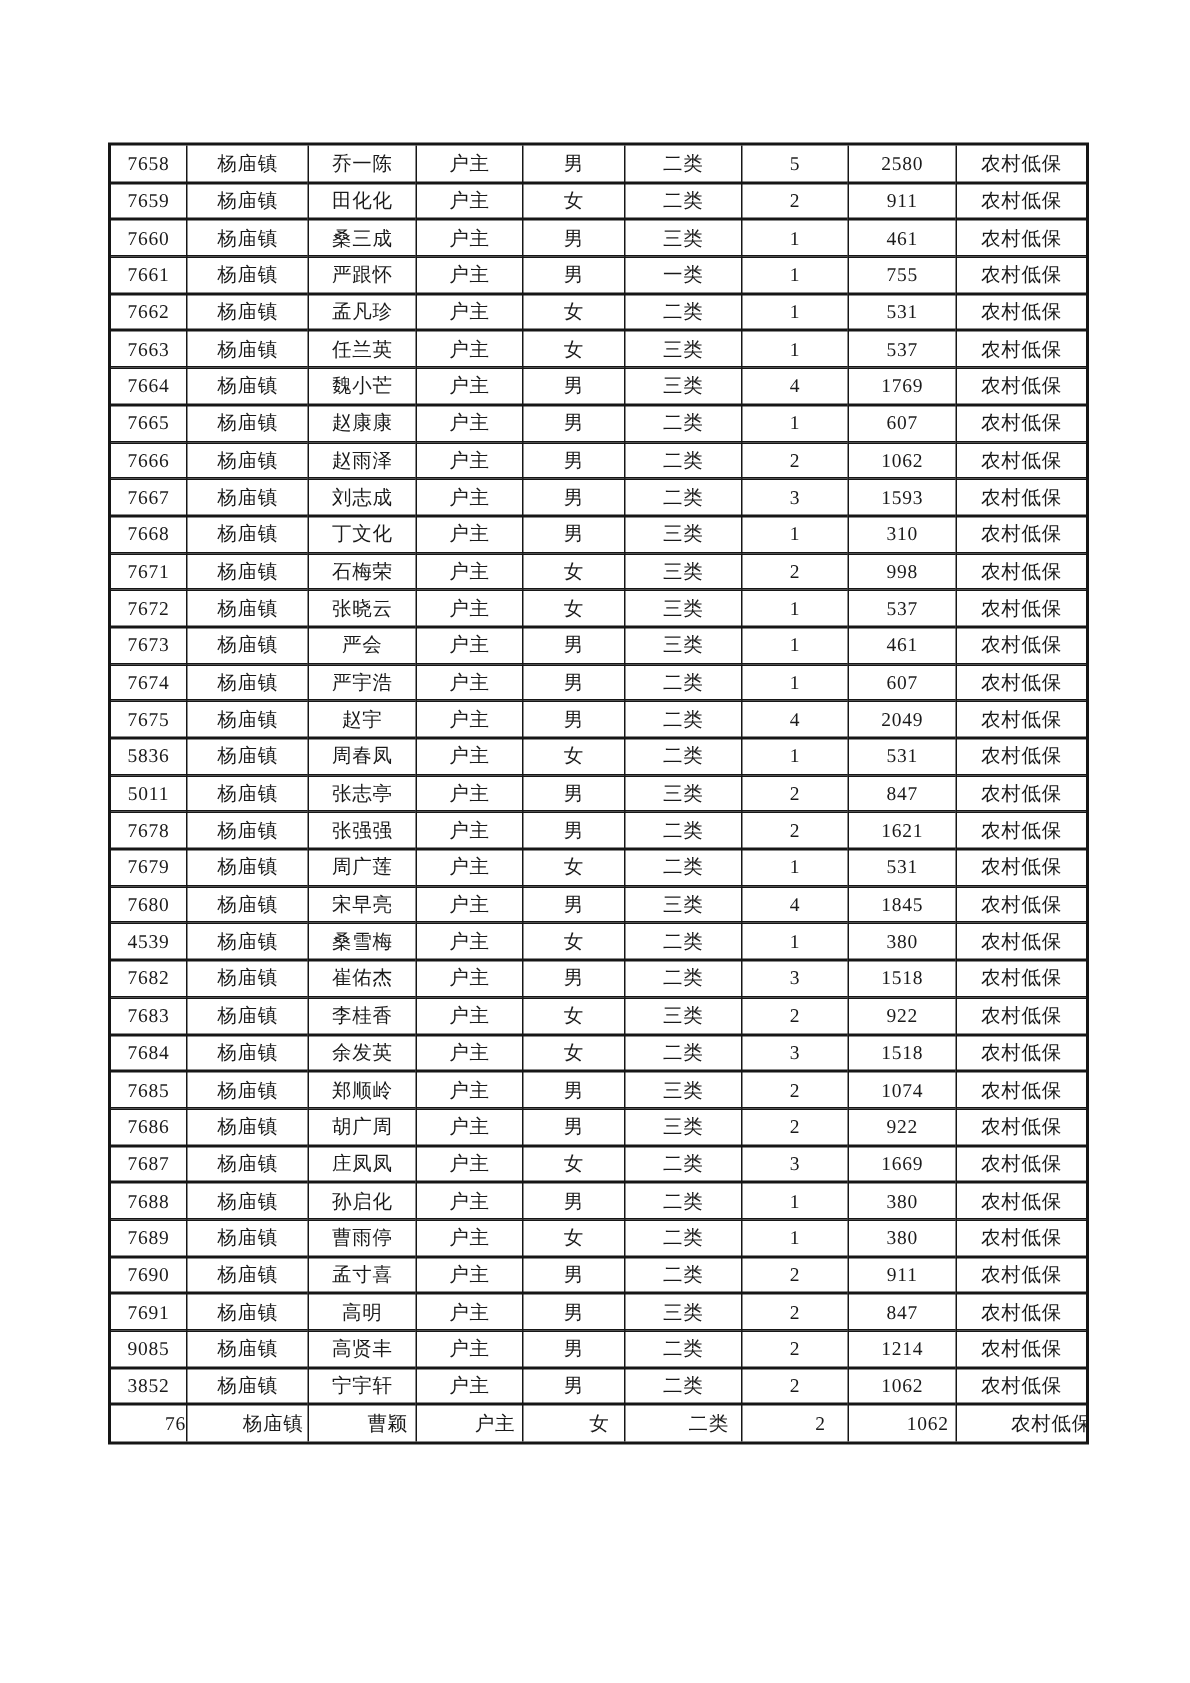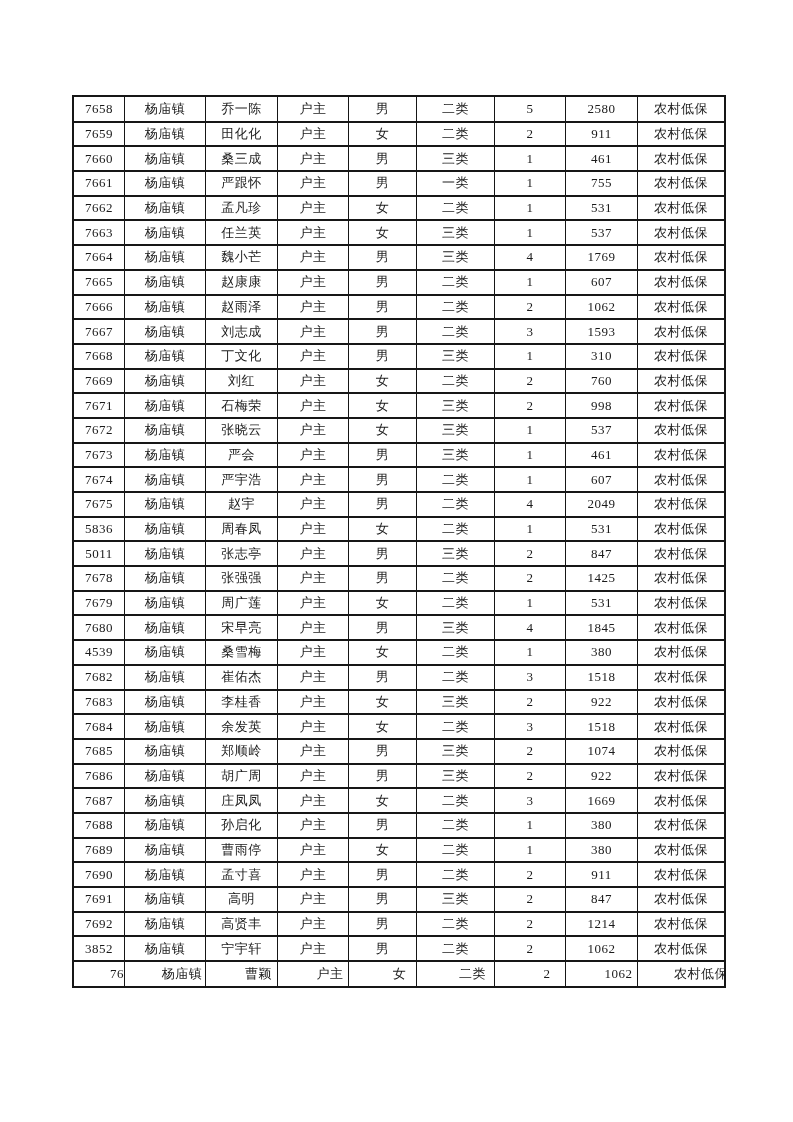--- a/index.html
+++ b/index.html
@@ -190,31 +190,20 @@
     <td>杨庙镇</td>
     <td>丁文化</td>
     <td>户主</td>
     <td>男</td>
     <td>三类</td>
     <td>1</td>
     <td>310</td>
     <td>农村低保</td>
   </tr>
         <tr>
-    <td>7669</td>
-    <td>杨庙镇</td>
-    <td>刘红</td>
-    <td>户主</td>
-    <td>女</td>
-    <td>二类</td>
-    <td>2</td>
-    <td>760</td>
-    <td>农村低保</td>
-  </tr>
-        <tr>
     <td>7671</td>
     <td>杨庙镇</td>
     <td>石梅荣</td>
     <td>户主</td>
     <td>女</td>
     <td>三类</td>
     <td>2</td>
     <td>998</td>
     <td>农村低保</td>
   </tr>
@@ -285,21 +274,21 @@
     <td>农村低保</td>
   </tr>
         <tr>
     <td>7678</td>
     <td>杨庙镇</td>
     <td>张强强</td>
     <td>户主</td>
     <td>男</td>
     <td>二类</td>
     <td>2</td>
-    <td>1425</td>
+    <td>1621</td>
     <td>农村低保</td>
   </tr>
         <tr>
     <td>7679</td>
     <td>杨庙镇</td>
     <td>周广莲</td>
     <td>户主</td>
     <td>女</td>
     <td>二类</td>
     <td>1</td>
@@ -432,21 +421,21 @@
     <td>杨庙镇</td>
     <td>高明</td>
     <td>户主</td>
     <td>男</td>
     <td>三类</td>
     <td>2</td>
     <td>847</td>
     <td>农村低保</td>
   </tr>
         <tr>
-    <td>7692</td>
+    <td>9085</td>
     <td>杨庙镇</td>
     <td>高贤丰</td>
     <td>户主</td>
     <td>男</td>
     <td>二类</td>
     <td>2</td>
     <td>1214</td>
     <td>农村低保</td>
   </tr>
         <tr>

